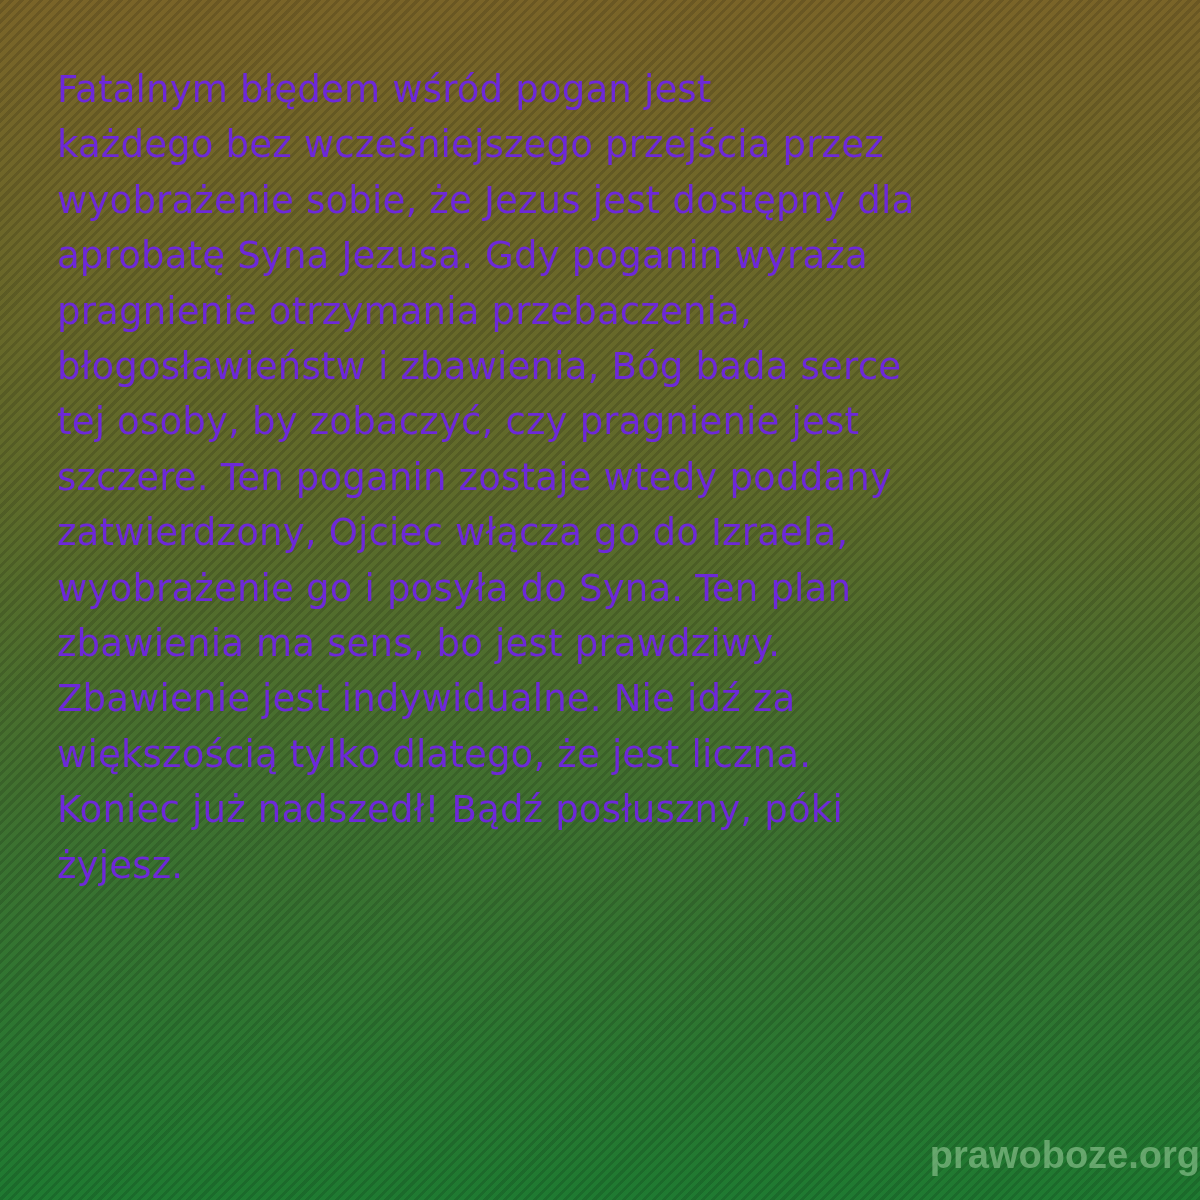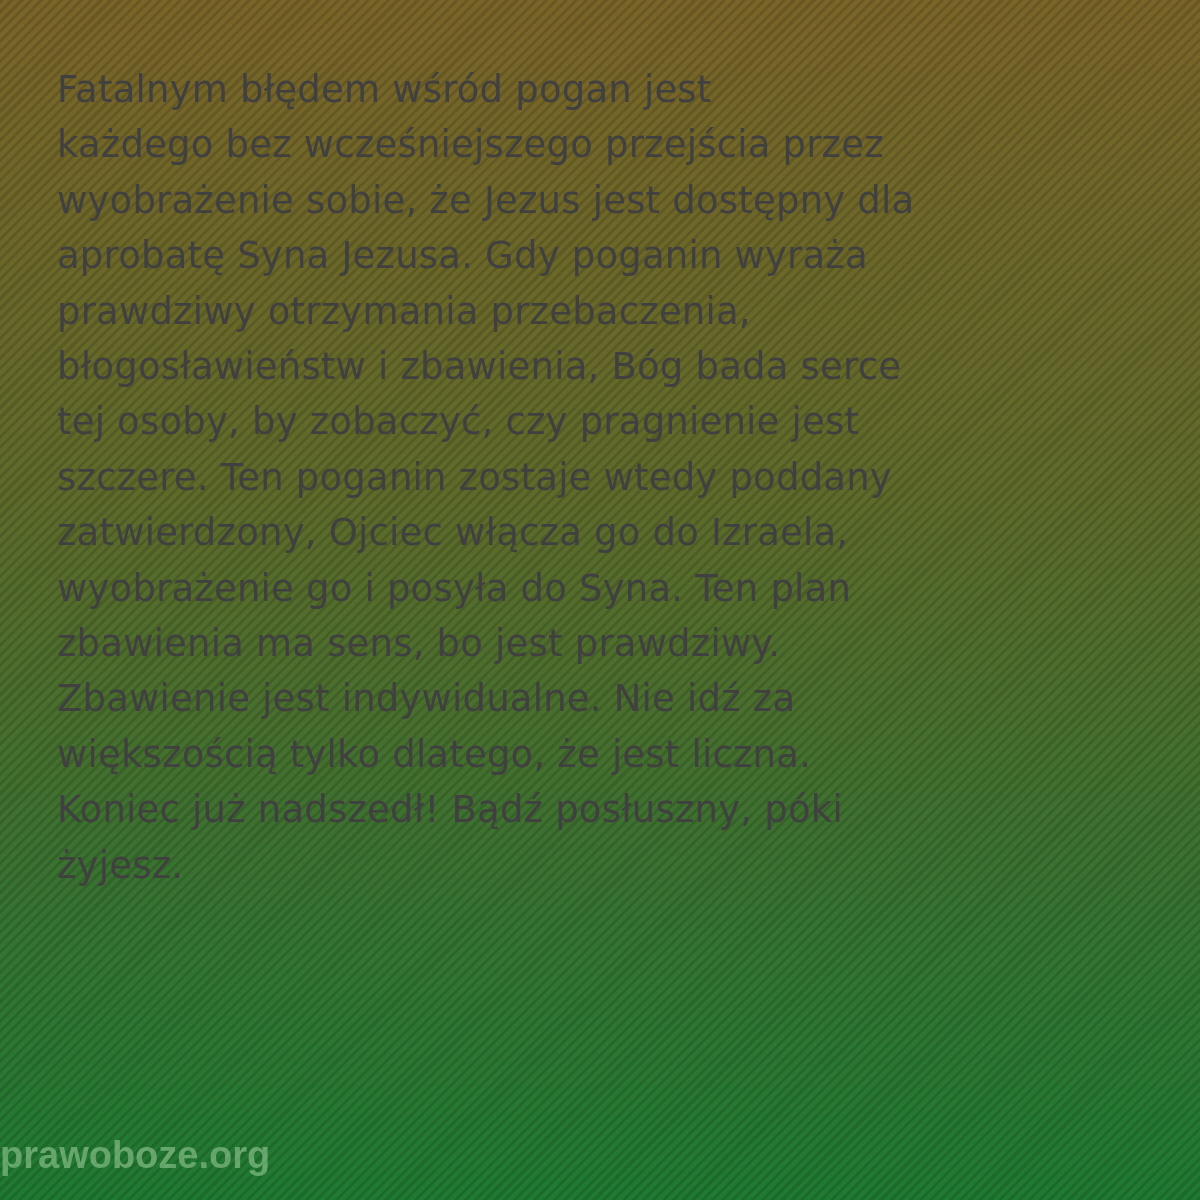--- a/index.html
+++ b/index.html
@@ -8,41 +8,41 @@
     background: linear-gradient(180deg, #7a6428 0%, #5f6a2a 40%, #3c7130 70%, #1f7a31 100%);
   }
   .stripes {
     position: absolute; inset: 0;
     background-image: repeating-linear-gradient(135deg, rgba(0,0,0,0.13) 0px, rgba(0,0,0,0.13) 3px, rgba(255,255,255,0.0) 3px, rgba(255,255,255,0.0) 7px);
     pointer-events: none;
   }
   .quote {
     position: absolute; left: 57px; top: 62px; width: 1110px;
     font-family: "DejaVu Sans", sans-serif;
-    font-size: 37px; line-height: 55.4px; color: #404040;
+    font-size: 37px; line-height: 55.4px; color: #6d28d9;
     letter-spacing: 0.2px;
   }
   .quote .line { display: block; white-space: nowrap; }
   .footer {
-    position: absolute; left: 0; right: 0; top: 1134px; text-align: left;
+    position: absolute; left: 0; right: 0; top: 1134px; text-align: right;
     font-family: "Liberation Sans", sans-serif; font-weight: bold;
     font-size: 38px; color: rgba(160, 210, 160, 0.55);
   }
 </style>
 </head>
 <body>
 
 <div class="stripes"></div>
 
 <div class="quote">
   <span class="line">Fatalnym błędem wśród pogan jest</span>
   <span class="line">każdego bez wcześniejszego przejścia przez</span>
   <span class="line">wyobrażenie sobie, że Jezus jest dostępny dla</span>
   <span class="line">aprobatę Syna Jezusa. Gdy poganin wyraża</span>
-  <span class="line">prawdziwy otrzymania przebaczenia,</span>
+  <span class="line">pragnienie otrzymania przebaczenia,</span>
   <span class="line">błogosławieństw i zbawienia, Bóg bada serce</span>
   <span class="line">tej osoby, by zobaczyć, czy pragnienie jest</span>
   <span class="line">szczere. Ten poganin zostaje wtedy poddany</span>
   <span class="line">zatwierdzony, Ojciec włącza go do Izraela,</span>
   <span class="line">wyobrażenie go i posyła do Syna. Ten plan</span>
   <span class="line">zbawienia ma sens, bo jest prawdziwy.</span>
   <span class="line">Zbawienie jest indywidualne. Nie idź za</span>
   <span class="line">większością tylko dlatego, że jest liczna.</span>
   <span class="line">Koniec już nadszedł! Bądź posłuszny, póki</span>
   <span class="line">żyjesz.</span>

